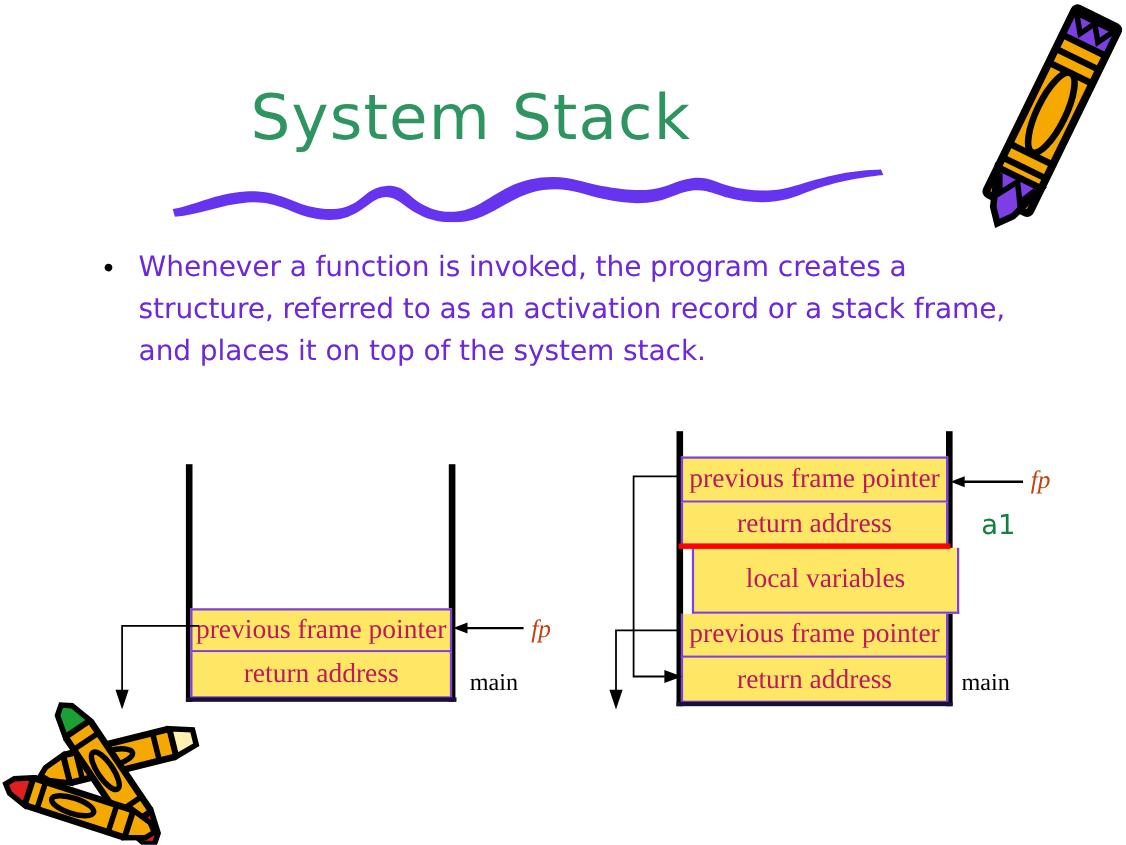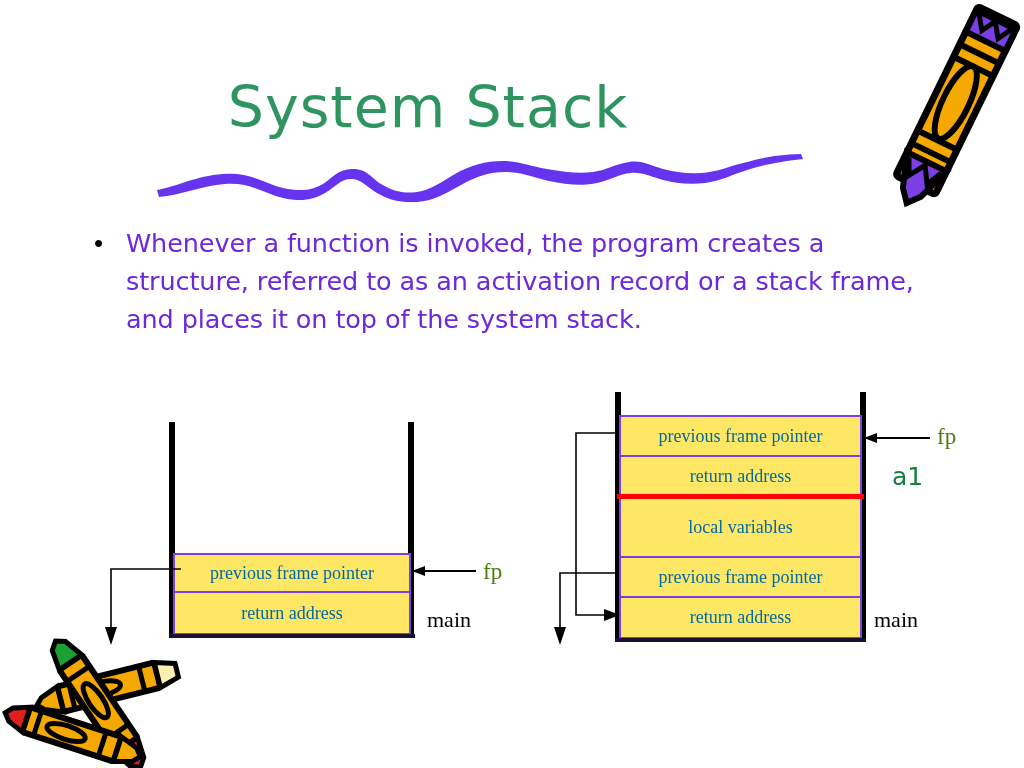--- a/index.html
+++ b/index.html
@@ -90,44 +90,45 @@
   }
   .frame-box {
     position: absolute;
     background: #ffe766;
     border: 2px solid #7b3fe4;
     box-sizing: border-box;
     display: flex;
     align-items: center;
     justify-content: center;
     font-family: "Liberation Serif", serif;
-    font-size: 18px;
-    color: #0369a1;
+    font-size: 25px;
+    color: #be185d;
     white-space: nowrap;
   }
   .frame-box.no-top {
     border-top: none;
   }
   .red-rule {
     position: absolute;
     background: #ff0000;
     height: 5px;
   }
   .base-shadow {
     position: absolute;
     background: #1a1033;
     height: 4px;
   }
 
   
   .lbl-fp {
     position: absolute;
     font-family: "Liberation Serif", serif;
+    font-style: italic;
     font-size: 23px;
-    color: #4d7c0f;
+    color: #c2410c;
   }
   .lbl-main {
     position: absolute;
     font-family: Liberation Serif, serif;
     font-size: 22px;
     color: #000;
   }
   .lbl-a1 {
     position: absolute;
     font-family: "DejaVu Sans", sans-serif;
@@ -213,21 +214,21 @@
 
     <div class="stack-wall" style="left:75px; top:392px; height:250px;"></div>
     <div class="stack-wall" style="left:320px; top:392px; height:250px;"></div>
 
     <div class="frame-box" style="left:79px; top:415px; width:243px; height:42px;">
       <span>previous frame pointer</span>
     </div>
     <div class="frame-box no-top" style="left:79px; top:457px; width:243px; height:41px;">
       <span>return address</span>
     </div>
-    <div class="frame-box no-top" style="left:79px; top:498px; width:243px; height:60px;">
+    <div class="frame-box no-top" style="left:89px; top:498px; width:243px; height:60px;">
       <span>local variables</span>
     </div>
     <div class="frame-box no-top" style="left:79px; top:558px; width:243px; height:40px;">
       <span>previous frame pointer</span>
     </div>
     <div class="frame-box no-top" style="left:79px; top:598px; width:243px; height:41px;">
       <span>return address</span>
     </div>
     <div class="base-shadow" style="left:75px; top:638px; width:251px;"></div>
 

